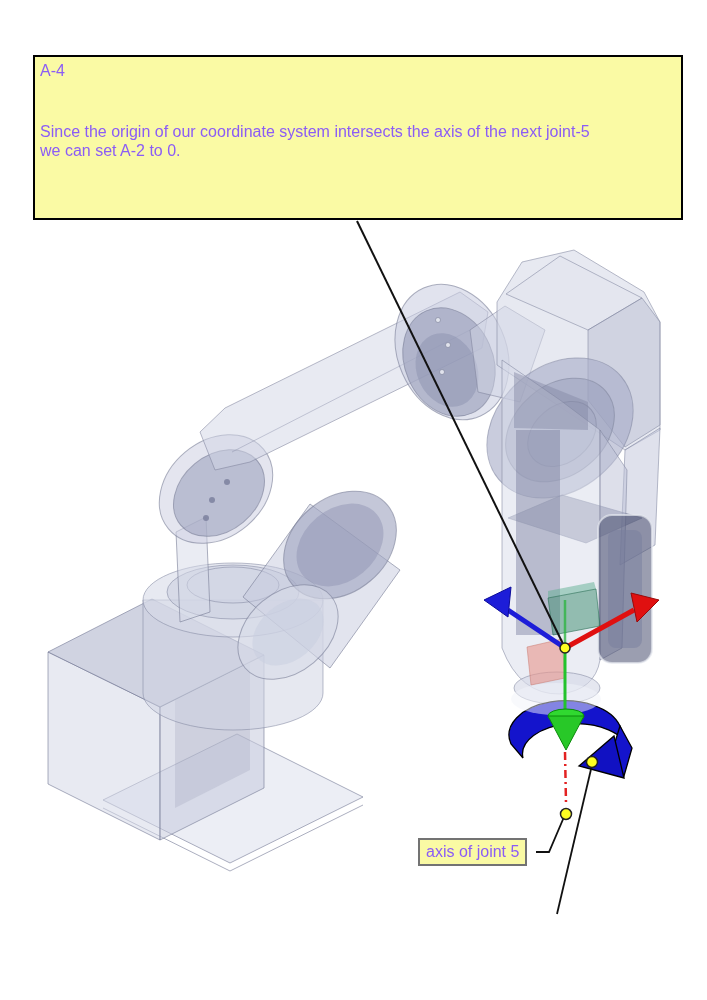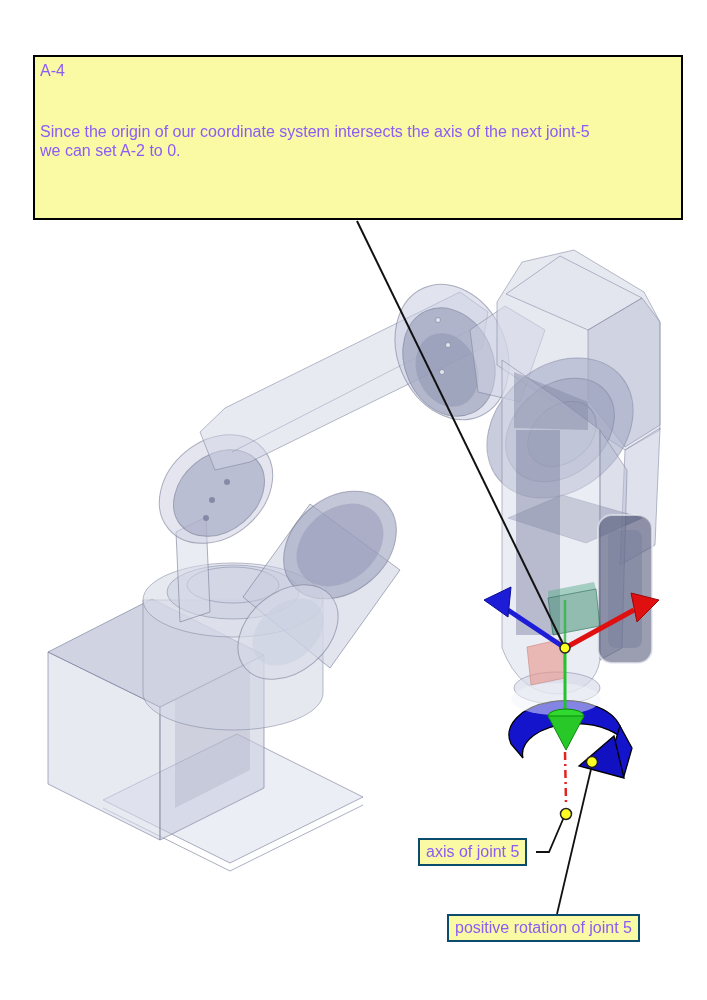--- a/index.html
+++ b/index.html
@@ -10,21 +10,21 @@
   .figure-svg{position:absolute;left:0;top:0;}
   .callout{
     position:absolute;left:33px;top:55px;width:638px;height:161px;
     background:#fafaa4;border:2px solid #000;padding:0 4px;
   }
   .callout .title{position:absolute;left:5px;top:5px;font-size:16px;}
   .callout .body{position:absolute;left:5px;top:42px;width:630px;font-size:16px;line-height:19px;margin-top:23px;}
   .callout .body span{display:block;}
   .callout .cmd{position:absolute;left:5px;top:138px;font-size:16px;white-space:pre;}
   .pin-label{
-    position:absolute;background:#fafaa4;border:2px solid #0c4a6e;
+    position:absolute;background:#fafaa4;border:2px solid #737373;
     font-size:16px;line-height:18px;padding:3px 6px;white-space:nowrap;
   }
   .pin-label.axis{left:418px;top:838px;}
   .pin-label.rot{left:447px;top:914px;}
 </style>
 </head>
 <body>
 
 <div class="page">
 
@@ -139,15 +139,14 @@
   <div class="callout">
     <div class="title">A-4</div>
     <div class="body">
       <span>Since the origin of our coordinate system intersects the axis of the next joint-5</span>
       <span>we can set A-2 to 0.</span>
     </div>
   </div>
 
   <div class="pin-label axis">axis of joint 5</div>
 
-  <div class="pin-label rot">positive rotation of joint 5</div>
 
 </div>
 
 </body></html>

